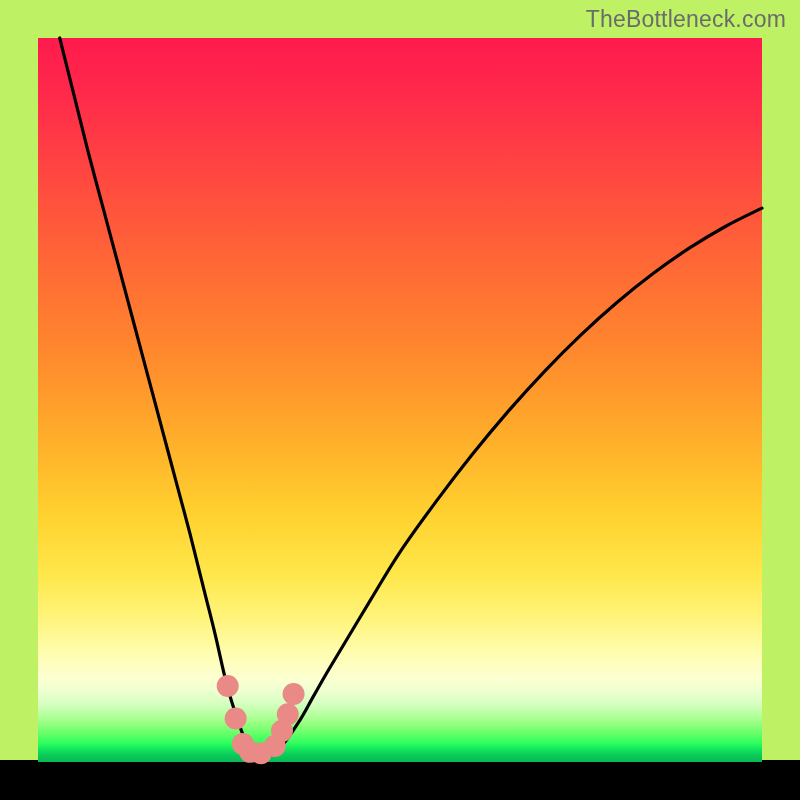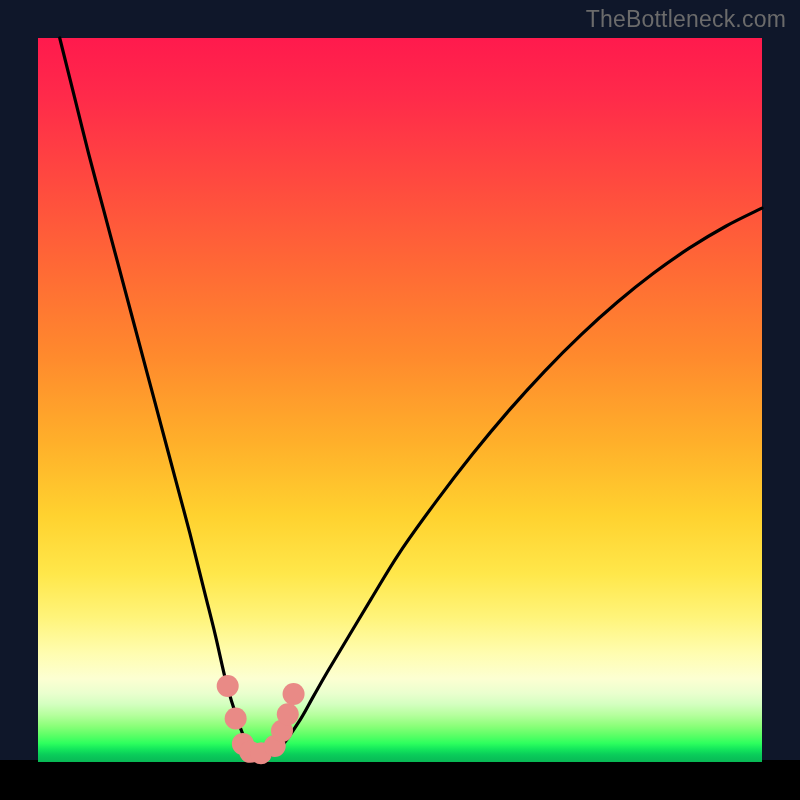--- a/index.html
+++ b/index.html
@@ -10,21 +10,21 @@
     overflow: hidden;
     background: #000;
     font-family: Arial, Helvetica, sans-serif;
   }
   .frame {
     position: absolute;
     left: 0;
     top: 0;
     width: 800px;
     height: 760px;
-    background: #0f172a;
+    background: #bef264;
   }
   .plot-area {
     position: absolute;
     left: 38px;
     top: 38px;
     width: 724px;
     height: 724px;
     
     background: linear-gradient(
       to bottom,

